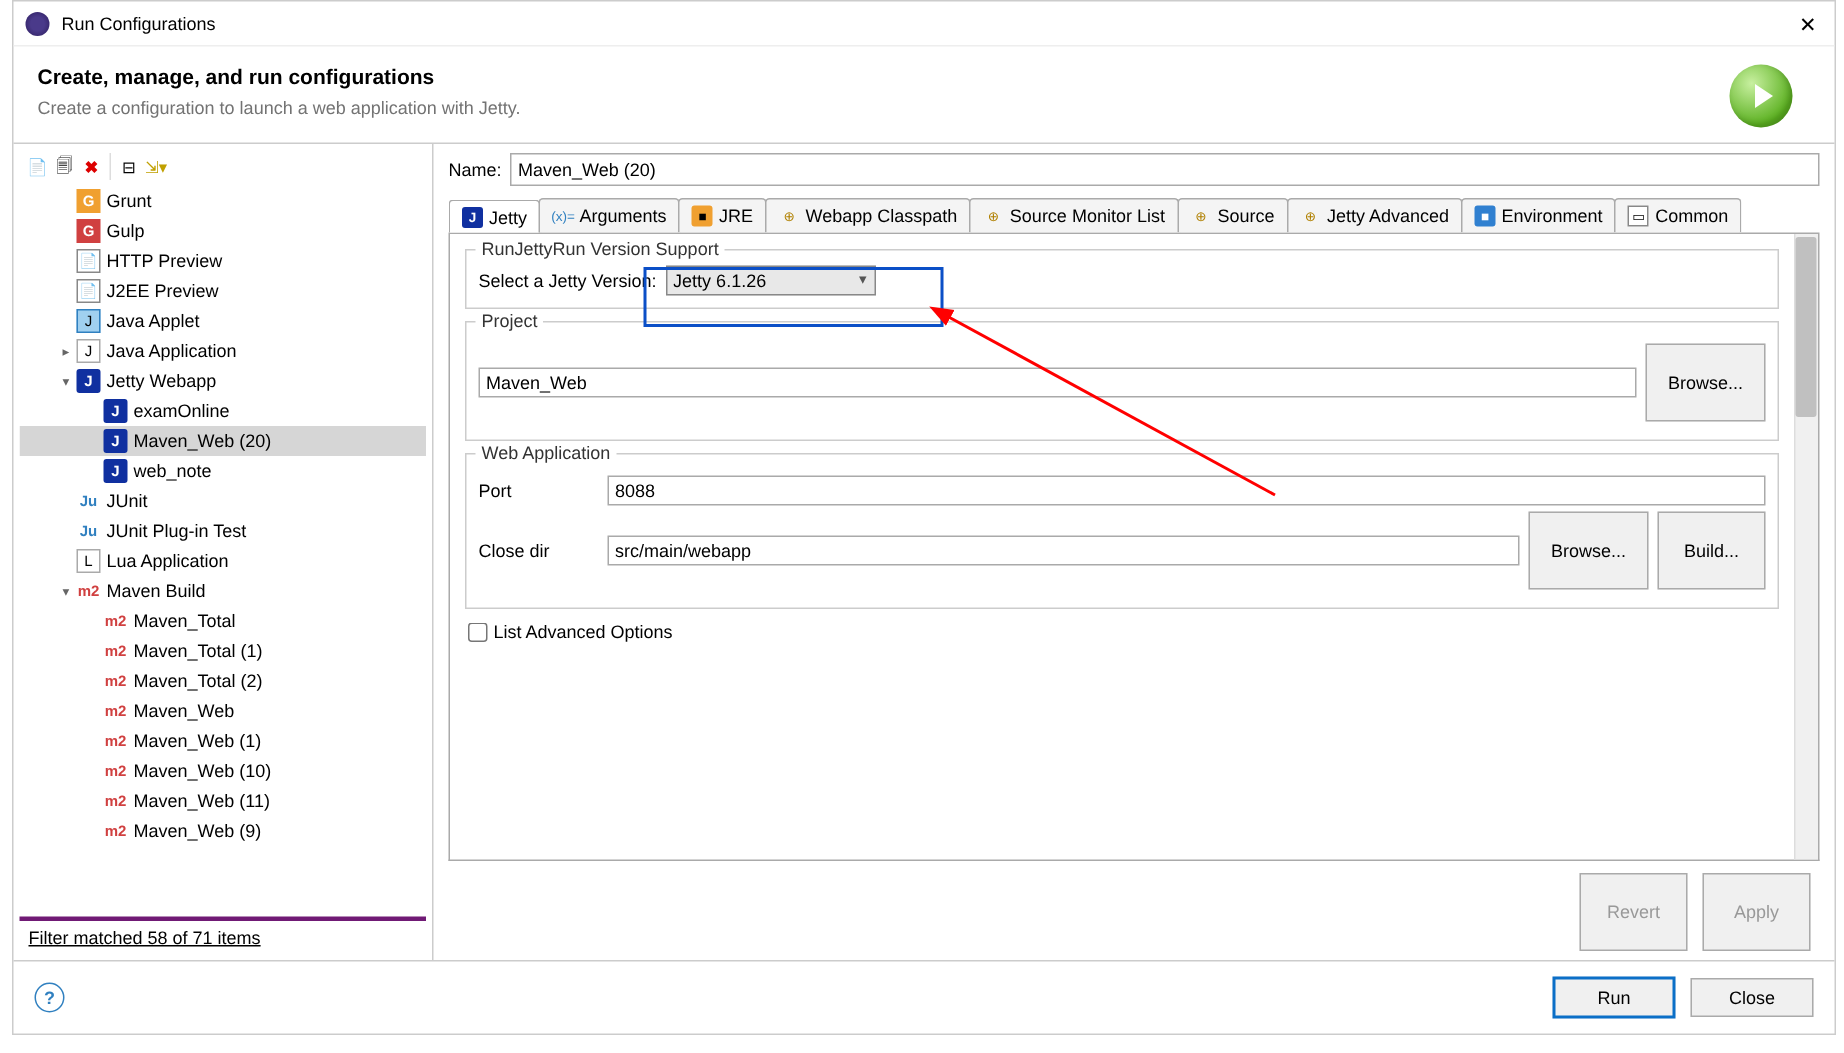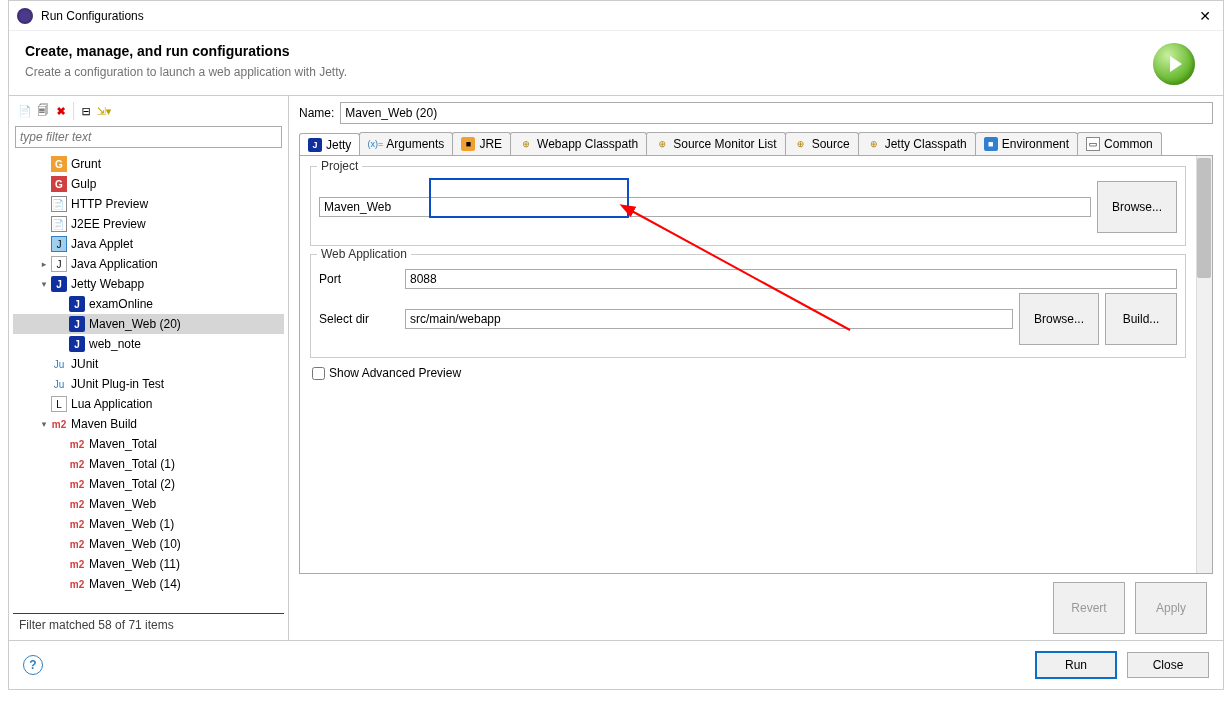--- a/index.html
+++ b/index.html
@@ -28,24 +28,24 @@
 .tree-item .node-icon { width: 16px; height: 16px; margin-right: 4px; display: inline-flex; align-items: center; justify-content: center; font-size: 10px; }
 .tree-item.d1 { padding-left: 24px; }
 .tree-item.d2 { padding-left: 42px; }
 .icn-grunt { background:#f0a030; color:#fff; font-weight:bold; }
 .icn-gulp { background:#d04040; color:#fff; font-weight:bold; }
 .icn-http { background:#fff; border:1px solid #888; }
 .icn-j2ee { background:#fff; border:1px solid #888; }
 .icn-applet { background:#a0d0f0; border:1px solid #3080c0; }
 .icn-java { background:#fff; border:1px solid #aaa; }
 .icn-jetty { background:#1030a0; color:#fff; font-weight:bold; border-radius:2px; }
-.icn-junit { color:#3080c0; font-weight:normal; }
+.icn-junit { color:#3080c0; font-weight:bold; }
 .icn-lua { background:#fff; border:1px solid #aaa; }
 .icn-m2 { color:#d04040; font-weight:bold; font-size:9px; }
-.filter-status { padding: 4px 6px; border-top: 1px solid #701a75; color: #404040; }
+.filter-status { padding: 4px 6px; border-top: 3px solid #701a75; color: #000000; text-decoration: underline; }
 .content { flex: 1; display: flex; flex-direction: column; padding: 6px 10px 6px 10px; min-width: 0; }
 .name-row { display: flex; align-items: center; gap: 6px; margin-bottom: 8px; }
 .name-row input { flex: 1; border: 1px solid #aaa; padding: 3px 4px; }
 .tabbar { display: flex; border-bottom: 1px solid #aaa; height: 24px; overflow: hidden; }
 .tab { display: flex; align-items: center; gap: 4px; padding: 3px 8px; border: 1px solid #aaa; border-bottom: none; background: #f4f4f4; margin-right: -1px; cursor: pointer; white-space: nowrap; border-radius: 3px 3px 0 0; }
 .tab.active { background: #fff; position: relative; top: 1px; }
 .tab .tab-icon { width: 14px; height: 14px; display:inline-flex; align-items:center; justify-content:center; font-size:9px; }
 .ti-jetty { background:#1030a0; color:#fff; font-weight:bold; border-radius:2px; }
 .ti-args { color:#3080c0; }
 .ti-jre { background:#f0a030; border-radius:2px; }
@@ -98,21 +98,20 @@
   <div class="main">
     <div class="sidebar">
       <div class="toolbar">
         <span class="tb-icon">📄</span>
         <span class="tb-icon">🗐</span>
         <span class="tb-icon" style="color:#d00;font-weight:bold">✖</span>
         <span class="sep"></span>
         <span class="tb-icon">⊟</span>
         <span class="tb-icon" style="color:#c0a000">⇲▾</span>
       </div>
-      <input class="filter-input" placeholder="type filter text" style="">
       <div class="tree" id="tree">
           <div class="tree-item d1">
             <span class="expander"></span>
             <span class="node-icon icn-grunt">G</span>
             <span>Grunt</span>
           </div>
           <div class="tree-item d1">
             <span class="expander"></span>
             <span class="node-icon icn-gulp">G</span>
             <span>Gulp</span>
@@ -208,21 +207,21 @@
             <span>Maven_Web (10)</span>
           </div>
           <div class="tree-item d2">
             <span class="expander"></span>
             <span class="node-icon icn-m2">m2</span>
             <span>Maven_Web (11)</span>
           </div>
           <div class="tree-item d2">
             <span class="expander"></span>
             <span class="node-icon icn-m2">m2</span>
-            <span>Maven_Web (14)</span>
+            <span>Maven_Web (9)</span>
           </div>
         </div>
       <div class="filter-status">Filter matched 58 of 71 items</div>
     </div>
 
     <div class="content">
       <div class="name-row">
         <label>Name:</label>
         <input value="Maven_Web (20)" style="">
       </div>
@@ -247,63 +246,74 @@
           <div class="tab">
             <span class="tab-icon ti-cp">⊕</span>
             <span>Source Monitor List</span>
           </div>
           <div class="tab">
             <span class="tab-icon ti-cp">⊕</span>
             <span>Source</span>
           </div>
           <div class="tab">
             <span class="tab-icon ti-cp">⊕</span>
-            <span>Jetty Classpath</span>
+            <span>Jetty Advanced</span>
           </div>
           <div class="tab">
             <span class="tab-icon ti-env">■</span>
             <span>Environment</span>
           </div>
           <div class="tab">
             <span class="tab-icon ti-common">▭</span>
             <span>Common</span>
           </div>
         </div>
 
       <div class="tabpanel">
         <div class="scrollbar-fake">
             <div class="scrollbar-thumb"></div>
           </div>
 
+        <div class="group">
+          <span class="legend">RunJettyRun Version Support</span>
+          <div class="version-row">
+            <label>Select a Jetty Version:</label>
+            <span class="select-wrap">
+              <select class="version-select">
+                <option>Jetty 6.1.26</option>
+              </select>
+            </span>
+          </div>
+        </div>
 
         <div class="group">
           <span class="legend">Project</span>
           <div class="form-row">
             <input value="Maven_Web" style="">
             <button class="btn">Browse...</button>
           </div>
         </div>
 
         <div class="group">
           <span class="legend">Web Application</span>
           <div class="form-row">
             <label>Port</label>
             <input value="8088" style="">
           </div>
           <div class="form-row">
-            <label>Select dir</label>
+            <label>Close dir</label>
             <input value="src/main/webapp" style="">
             <button class="btn">Browse...</button>
             <button class="btn">Build...</button>
           </div>
         </div>
 
         <div class="check-row">
           <input type="checkbox" style="">
-          <label>Show Advanced Preview</label>
+          <label>List Advanced Options</label>
         </div>
       </div>
 
       <div class="bottom-buttons">
         <button class="btn" disabled="">Revert</button>
         <button class="btn" disabled="">Apply</button>
       </div>
     </div>
   </div>
 

